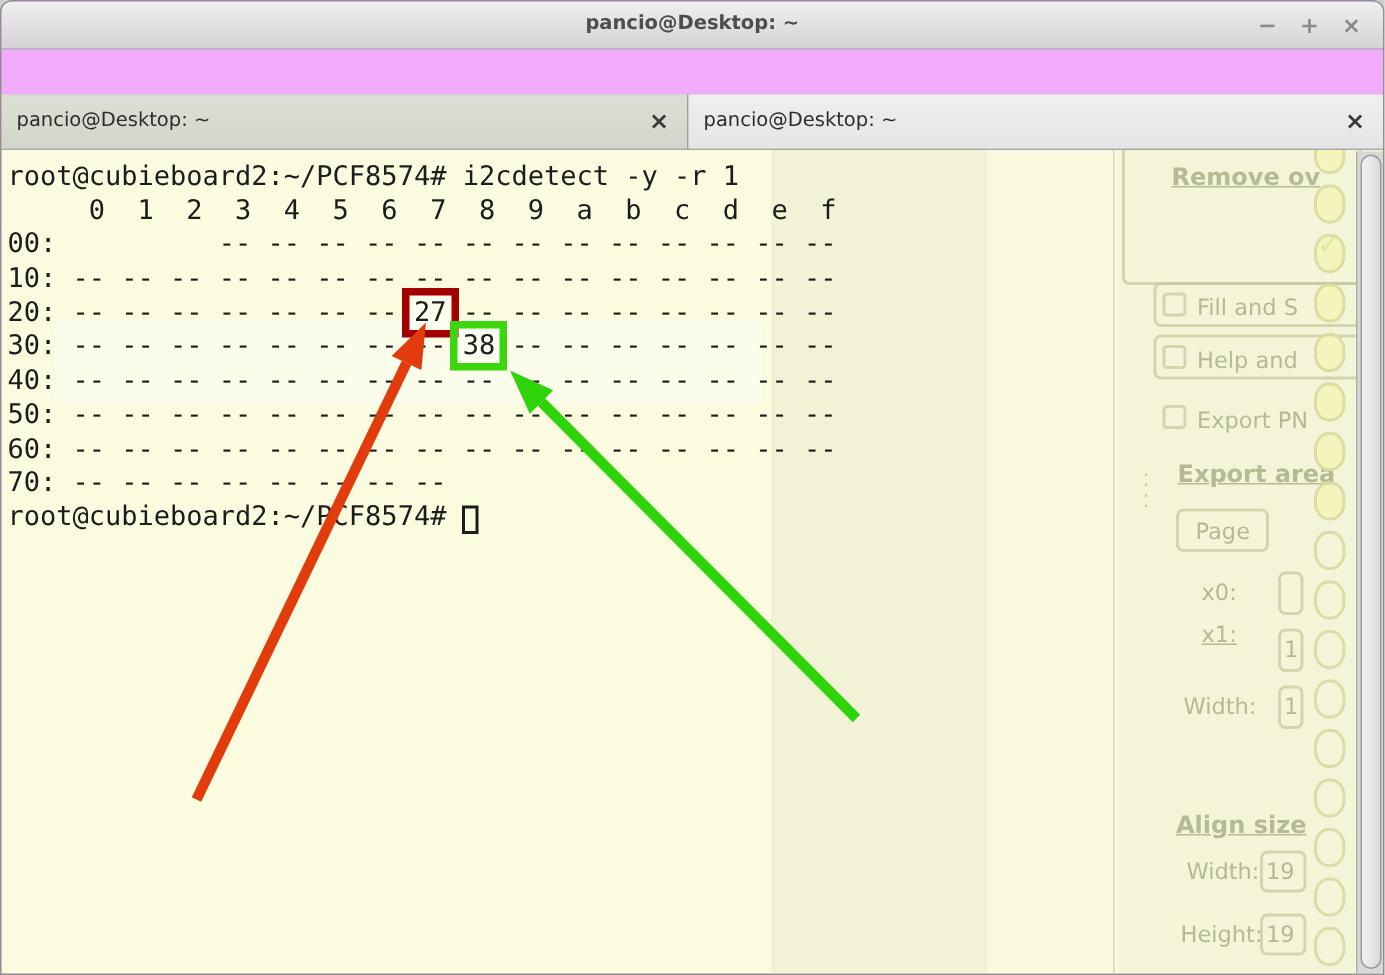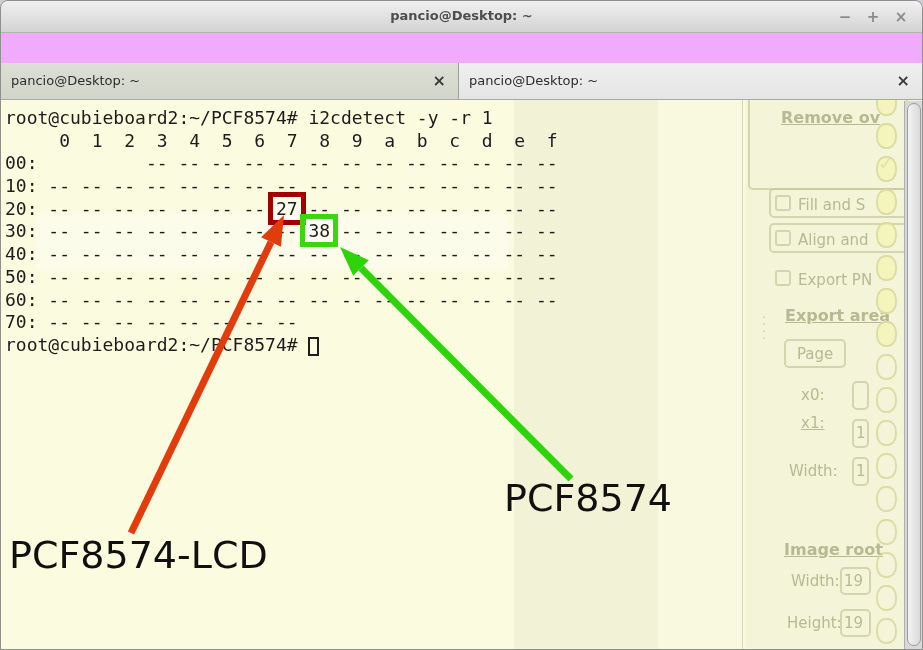--- a/index.html
+++ b/index.html
@@ -149,41 +149,41 @@
     <div class="ghost-box" style="left:747px; top:-6px; width:160px; height:96px;"></div>
     <div class="ghost ghost-title" style="left:780px; top:8px;">Remove ov</div>
     <div class="ghost-check" style="left:877px; top:52px;">✓</div>
 
     <div class="ghost-box" style="left:768px; top:88px;  width:140px; height:30px;"></div>
     <div class="ghost-icon" style="left:774px; top:95px;"></div>
     <div class="ghost ghost-label" style="left:797px; top:96px;">Fill and S</div>
 
     <div class="ghost-box" style="left:768px; top:123px; width:140px; height:30px;"></div>
     <div class="ghost-icon" style="left:774px; top:130px;"></div>
-    <div class="ghost ghost-label" style="left:797px; top:131px;">Align and</div>
+    <div class="ghost ghost-label" style="left:797px; top:131px;">Help and</div>
 
     <div class="ghost-icon" style="left:774px; top:170px;"></div>
     <div class="ghost ghost-label" style="left:797px; top:171px;">Export PN</div>
 
     <div class="ghost-dots" style="left:761px; top:210px;">.<br>.<br>.<br>.</div>
     <div class="ghost ghost-title" style="left:784px; top:206px;">Export area</div>
 
     <div class="ghost-box" style="left:783px; top:239px; width:62px; height:29px;"></div>
     <div class="ghost ghost-label" style="left:796px; top:245px;">Page</div>
 
     <div class="ghost ghost-label" style="left:800px; top:286px;text-align:right;">x0:</div>
     <div class="ghost-box" style="left:851px; top:281px; width:17px; height:29px;"></div>
     <div class="ghost ghost-label" style="left:800px; top:314px;text-decoration:underline;">x1:</div>
     <div class="ghost-box" style="left:851px; top:319px; width:17px; height:29px;"></div>
     <div class="ghost ghost-label" style="left:855px; top:324px;">1</div>
     <div class="ghost ghost-label" style="left:788px; top:362px;">Width:</div>
     <div class="ghost-box" style="left:851px; top:357px; width:17px; height:29px;"></div>
     <div class="ghost ghost-label" style="left:855px; top:362px;">1</div>
 
-    <div class="ghost ghost-title" style="left:783px; top:440px;">Image root</div>
+    <div class="ghost ghost-title" style="left:783px; top:440px;">Align size</div>
     <div class="ghost ghost-label" style="left:790px; top:472px;">Width:</div>
     <div class="ghost-box" style="left:839px; top:467px; width:31px; height:28px;"></div>
     <div class="ghost ghost-label" style="left:843px; top:472px;">19</div>
     <div class="ghost ghost-label" style="left:786px; top:514px;">Height:</div>
     <div class="ghost-box" style="left:839px; top:509px; width:31px; height:28px;"></div>
     <div class="ghost ghost-label" style="left:843px; top:514px;">19</div>
 
     <div id="swatch-holder">
         <div class="swatch filled" style="top: -10px;"></div>
         <div class="swatch filled" style="top: 23px;"></div>
@@ -206,20 +206,18 @@
 
     <div class="term-text"><div class="tline">root@cubieboard2:~/PCF8574# i2cdetect -y -r 1</div><div class="tline">     0  1  2  3  4  5  6  7  8  9  a  b  c  d  e  f</div><div class="tline">00:          -- -- -- -- -- -- -- -- -- -- -- -- -- </div><div class="tline">10: -- -- -- -- -- -- -- -- -- -- -- -- -- -- -- -- </div><div class="tline">20: -- -- -- -- -- -- -- <span class="hlbox red">27</span> -- -- -- -- -- -- -- -- </div><div class="tline">30: -- -- -- -- -- -- -- -- <span class="hlbox green">38</span> -- -- -- -- -- -- -- </div><div class="tline">40: -- -- -- -- -- -- -- -- -- -- -- -- -- -- -- -- </div><div class="tline">50: -- -- -- -- -- -- -- -- -- -- -- -- -- -- -- -- </div><div class="tline">60: -- -- -- -- -- -- -- -- -- -- -- -- -- -- -- -- </div><div class="tline">70: -- -- -- -- -- -- -- -- </div><div class="tline">root@cubieboard2:~/PCF8574# <span class="cursor"></span></div></div>
 
     <svg class="arrows" viewBox="0 0 923 550">
       <line x1="130" y1="433" x2="270" y2="142" stroke="#e23c0c" stroke-width="7"></line>
       <polygon points="283,115 279.9,146.7 260.1,137.3" fill="#e23c0c"></polygon>
       <line x1="570" y1="379" x2="360" y2="168" stroke="#2fd30a" stroke-width="7"></line>
       <polygon points="339,147 367.8,160.2 352.2,175.8" fill="#2fd30a"></polygon>
     </svg>
 
-    <div class="anno-label label-green">PCF8574</div>
-    <div class="anno-label label-red">PCF8574-LCD</div>
 
     <div class="scrollbar">
       <div class="scroll-thumb"></div>
     </div>
   </div>
 </div>
 
 </body></html>

